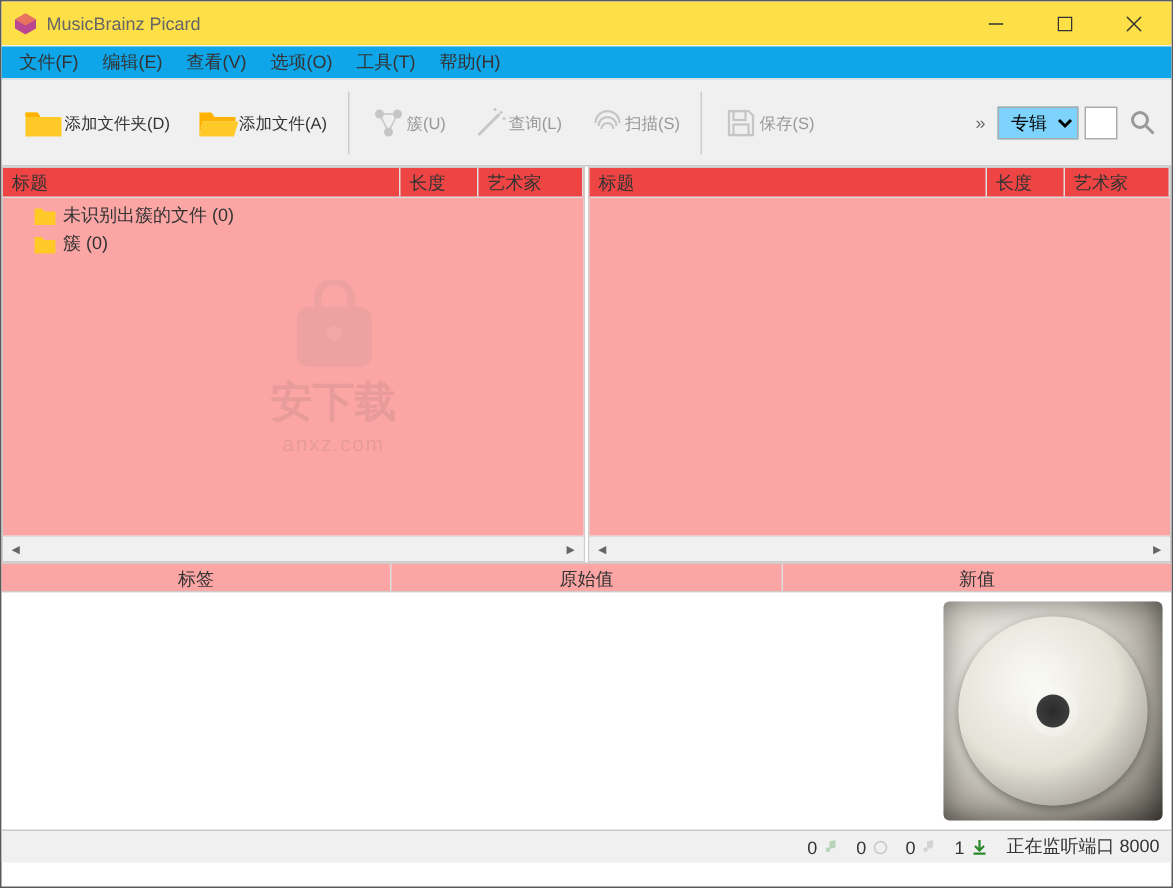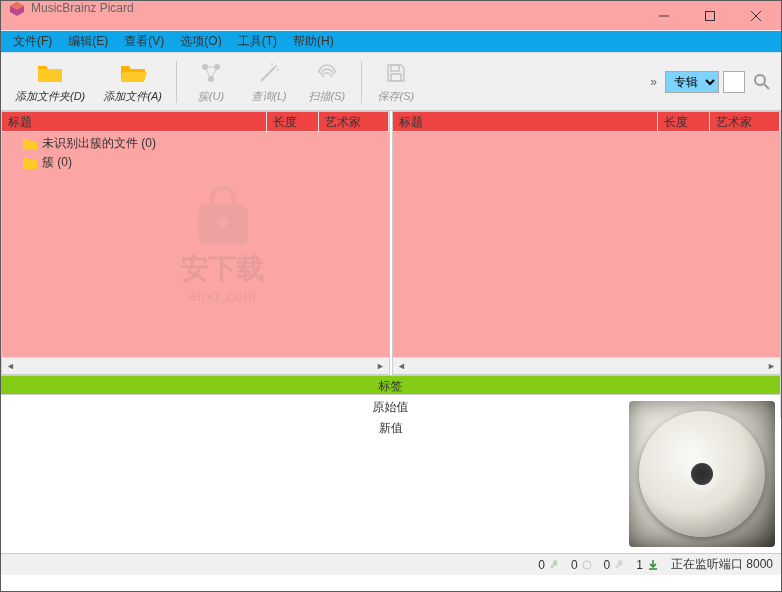--- a/index.html
+++ b/index.html
@@ -1,30 +1,30 @@
 <!DOCTYPE html>
 <html><head>
 <meta charset="utf-8">
 <style>
 * { margin: 0; padding: 0; box-sizing: border-box; font-family: "Microsoft YaHei", "SimSun", sans-serif; }
 body { width: 782px; height: 592px; background: #fff; border: 1px solid #5a5a5a; overflow: hidden; font-size: 12px; color: #333; }
 
 
-.titlebar { height: 30px; display: flex; padding: 0 2px 0 8px; background: #fca5a5; border-bottom: 1px solid #eee; }
+.titlebar { height: 30px; display: flex; align-items: center; padding: 0 2px 0 8px; background: #fde047; border-bottom: 1px solid #eee; }
 .titlebar .logo { width: 16px; height: 16px; margin-right: 6px; }
 .titlebar .title { flex: 1; font-size: 12px; color: #666; }
 .titlebar .winbtn { width: 46px; height: 30px; display: flex; align-items: center; justify-content: center; color: #333; cursor: pointer; }
 
 
 .menubar { height: 22px; display: flex; align-items: center; padding: 0 4px; background: #0ea5e9; border-bottom: 1px solid #ddd; }
 .menubar span { padding: 2px 8px; font-size: 12px; cursor: pointer; }
 
 
 .toolbar { height: 58px; display: flex; align-items: center; padding: 2px 6px; background: #f0f0f0; border-bottom: 1px solid #ccc; gap: 2px; }
-.tbtn { display: flex; flex-direction: column; align-items: center; justify-content: space-between; padding: 3px 8px; border-radius: 2px; cursor: pointer; min-width: 56px; font-style: italic; }
+.tbtn { display: flex; flex-direction: row; align-items: center; justify-content: space-between; padding: 3px 8px; border-radius: 2px; cursor: pointer; min-width: 56px; }
 .tbtn .ticon { height: 28px; display: flex; align-items: center; justify-content: center; }
 .tbtn .tlabel { font-size: 11px; color: #333; white-space: nowrap; margin-top: 2px; }
 .tbtn.disabled .tlabel { color: #999; }
 .tbtn.disabled .ticon svg { opacity: 0.4; }
 .tsep { width: 1px; height: 42px; background: #ccc; margin: 0 4px; }
 .toolbar .spacer { flex: 1; }
 .chev { font-size: 12px; color: #666; padding: 2px 6px; cursor: pointer; }
 .searchbox { display: flex; align-items: center; gap: 4px; }
 .searchbox select { height: 22px; font-size: 12px; border: 1px solid #aaa; background: #7dd3fc; padding: 0 4px; }
 .searchbox .sinput { width: 22px; height: 22px; border: 1px solid #aaa; background: #fff; }
@@ -43,21 +43,21 @@
 .pane .hscroll { height: 17px; background: #f0f0f0; display: flex; border-top: 1px solid #ddd; }
 .hscroll .arrow { width: 17px; display: flex; align-items: center; justify-content: center; color: #666; font-size: 9px; cursor: pointer; }
 .hscroll .track { flex: 1; }
 
 
 .watermark { position: absolute; left: 50%; top: 50%; transform: translate(-18%, -50%); text-align: center; opacity: 0.12; pointer-events: none; }
 .watermark .txt { font-size: 28px; color: #555; font-weight: bold; }
 .watermark .sub { font-size: 14px; color: #555; letter-spacing: 1px; }
 
 
-.tagpanel { display: flex; height: 20px; border-top: 1px solid #ccc; border-bottom: 1px solid #ccc; background: #84cc16; flex-direction: column; }
+.tagpanel { display: flex; height: 20px; border-top: 1px solid #ccc; border-bottom: 1px solid #ccc; background: #fca5a5; }
 .tagpanel .tcol { flex: 1; text-align: center; padding: 2px; font-size: 12px; border-right: 1px solid #ddd; }
 .tagpanel .tcol:last-child { border-right: none; }
 
 
 .lower { display: flex; height: 158px; background: #fff; }
 .lower .tagarea { flex: 1; }
 .lower .cover { width: 146px; height: 146px; margin: 6px; background: radial-gradient(circle at 35% 35%, #f5f5f0, #d8d5cc 45%, #a8a49a 70%, #4a4640 100%); border-radius: 4px; position: relative; box-shadow: inset 0 0 20px rgba(0,0,0,0.4); }
 .lower .cover::before { content: ""; position: absolute; inset: 10px; border-radius: 50%; background: radial-gradient(circle at 40% 35%, #fafaf5, #e5e2d8 50%, #8a867e 95%); box-shadow: 0 2px 6px rgba(0,0,0,0.4); }
 .lower .cover::after { content: ""; position: absolute; left: 50%; top: 50%; width: 22px; height: 22px; border-radius: 50%; background: radial-gradient(circle, #2a2a2a, #444); transform: translate(-50%, -50%); box-shadow: 0 0 0 6px rgba(255,255,255,0.25); }
 

